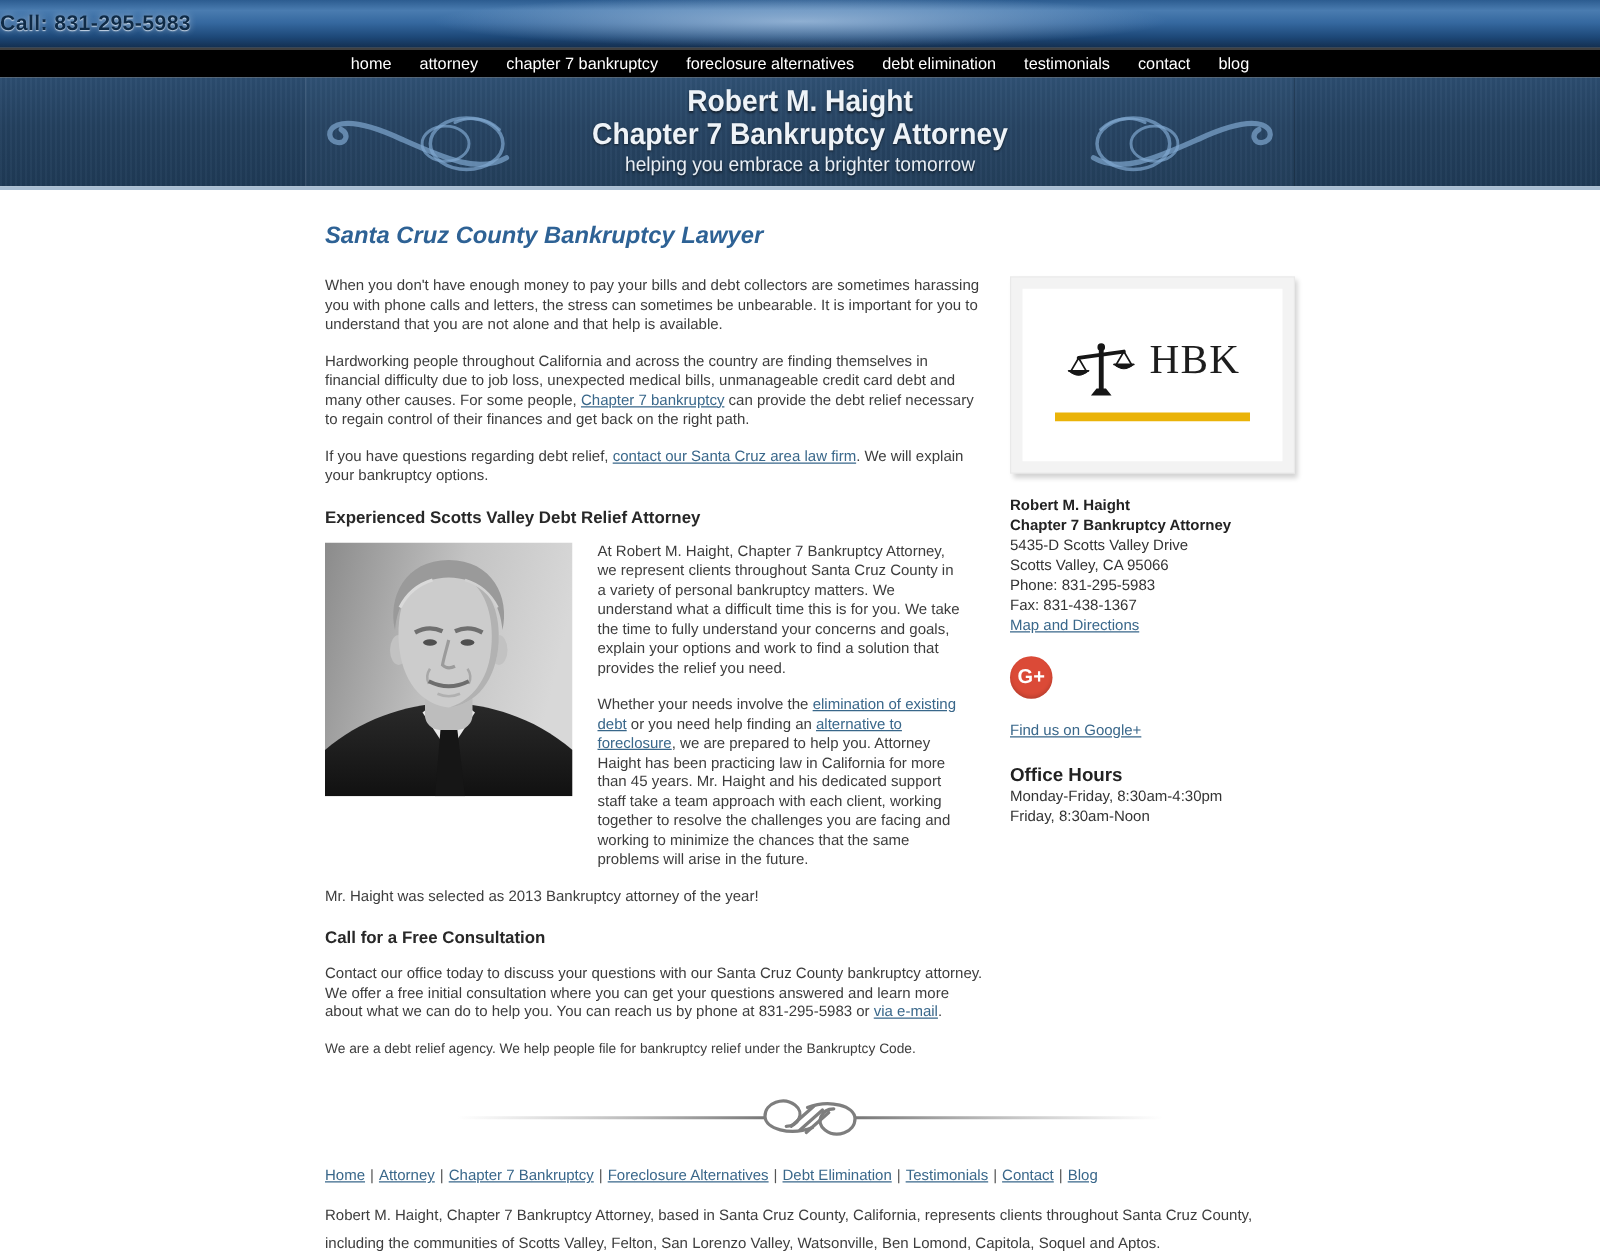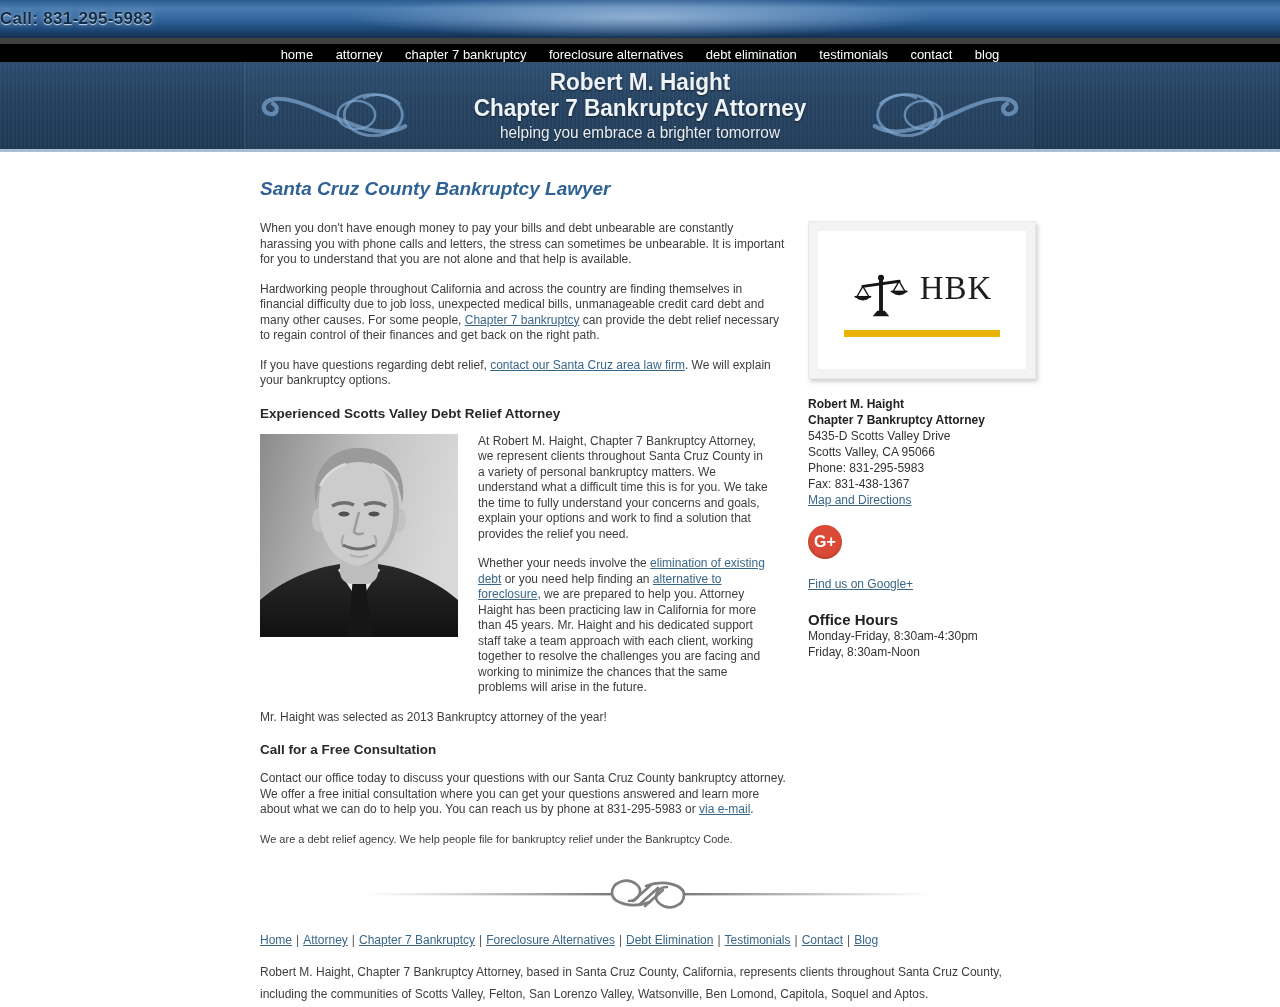--- a/index.html
+++ b/index.html
@@ -14,21 +14,21 @@
       radial-gradient(ellipse 420px 30px at 50% 45%, rgba(190,212,236,.65), rgba(190,212,236,0) 70%),
       linear-gradient(180deg,#2c5c90 0%, #4a7cb0 22%, #35689f 48%, #1d4878 78%, #142f50 100%);
   }
   .topbar-text{
     line-height:38px; font-size:17px; font-weight:bold; color:#0f2b47; letter-spacing:.3px;
     text-shadow:0 1px 1px rgba(230,240,250,.85), 0 0 6px rgba(255,255,255,.45);
   }
 
   
   .navbar{
-    background:#000; border-top:6px solid #404040; height:24px;
+    background:#000; border-top:2px solid #404040; height:24px;
     text-align:center; white-space:nowrap;
   }
   .navbar a{
     display:inline-block; color:#fff; text-decoration:none;
     font-size:13px; line-height:22px; padding:0 9px;
   }
 
   
   .masthead{
     height:90px; position:relative; overflow:hidden;
@@ -147,21 +147,21 @@
   </div>
 </div>
 
 <div class="container">
   <div class="columns">
 
     <div class="main-col">
       <h1 class="page-title">Santa Cruz County Bankruptcy Lawyer</h1>
 
       <p class="first">
-        <span>When you don't have enough money to pay your bills and debt unbearable are constantly harassing you with phone calls and letters, the stress can sometimes be unbearable. It is important for you to understand that you are not alone and that help is available.</span>
+        <span>When you don't have enough money to pay your bills and debt collectors are sometimes harassing you with phone calls and letters, the stress can sometimes be unbearable. It is important for you to understand that you are not alone and that help is available.</span>
       </p>
 
       <p><span>Hardworking people throughout California and across the country are finding themselves in financial difficulty due to job loss, unexpected medical bills, unmanageable credit card debt and many other causes. For some people, </span><a>Chapter 7 bankruptcy</a><span> can provide the debt relief necessary to regain control of their finances and get back on the right path.</span></p>
 
       <p><span>If you have questions regarding debt relief, </span><a>contact our Santa Cruz area law firm</a><span>. We will explain your bankruptcy options.</span></p>
 
       <h2 class="sub">Experienced Scotts Valley Debt Relief Attorney</h2>
 
       <div class="attorney-row">
         <svg class="attorney-photo" viewBox="0 0 198 203" preserveAspectRatio="none">

